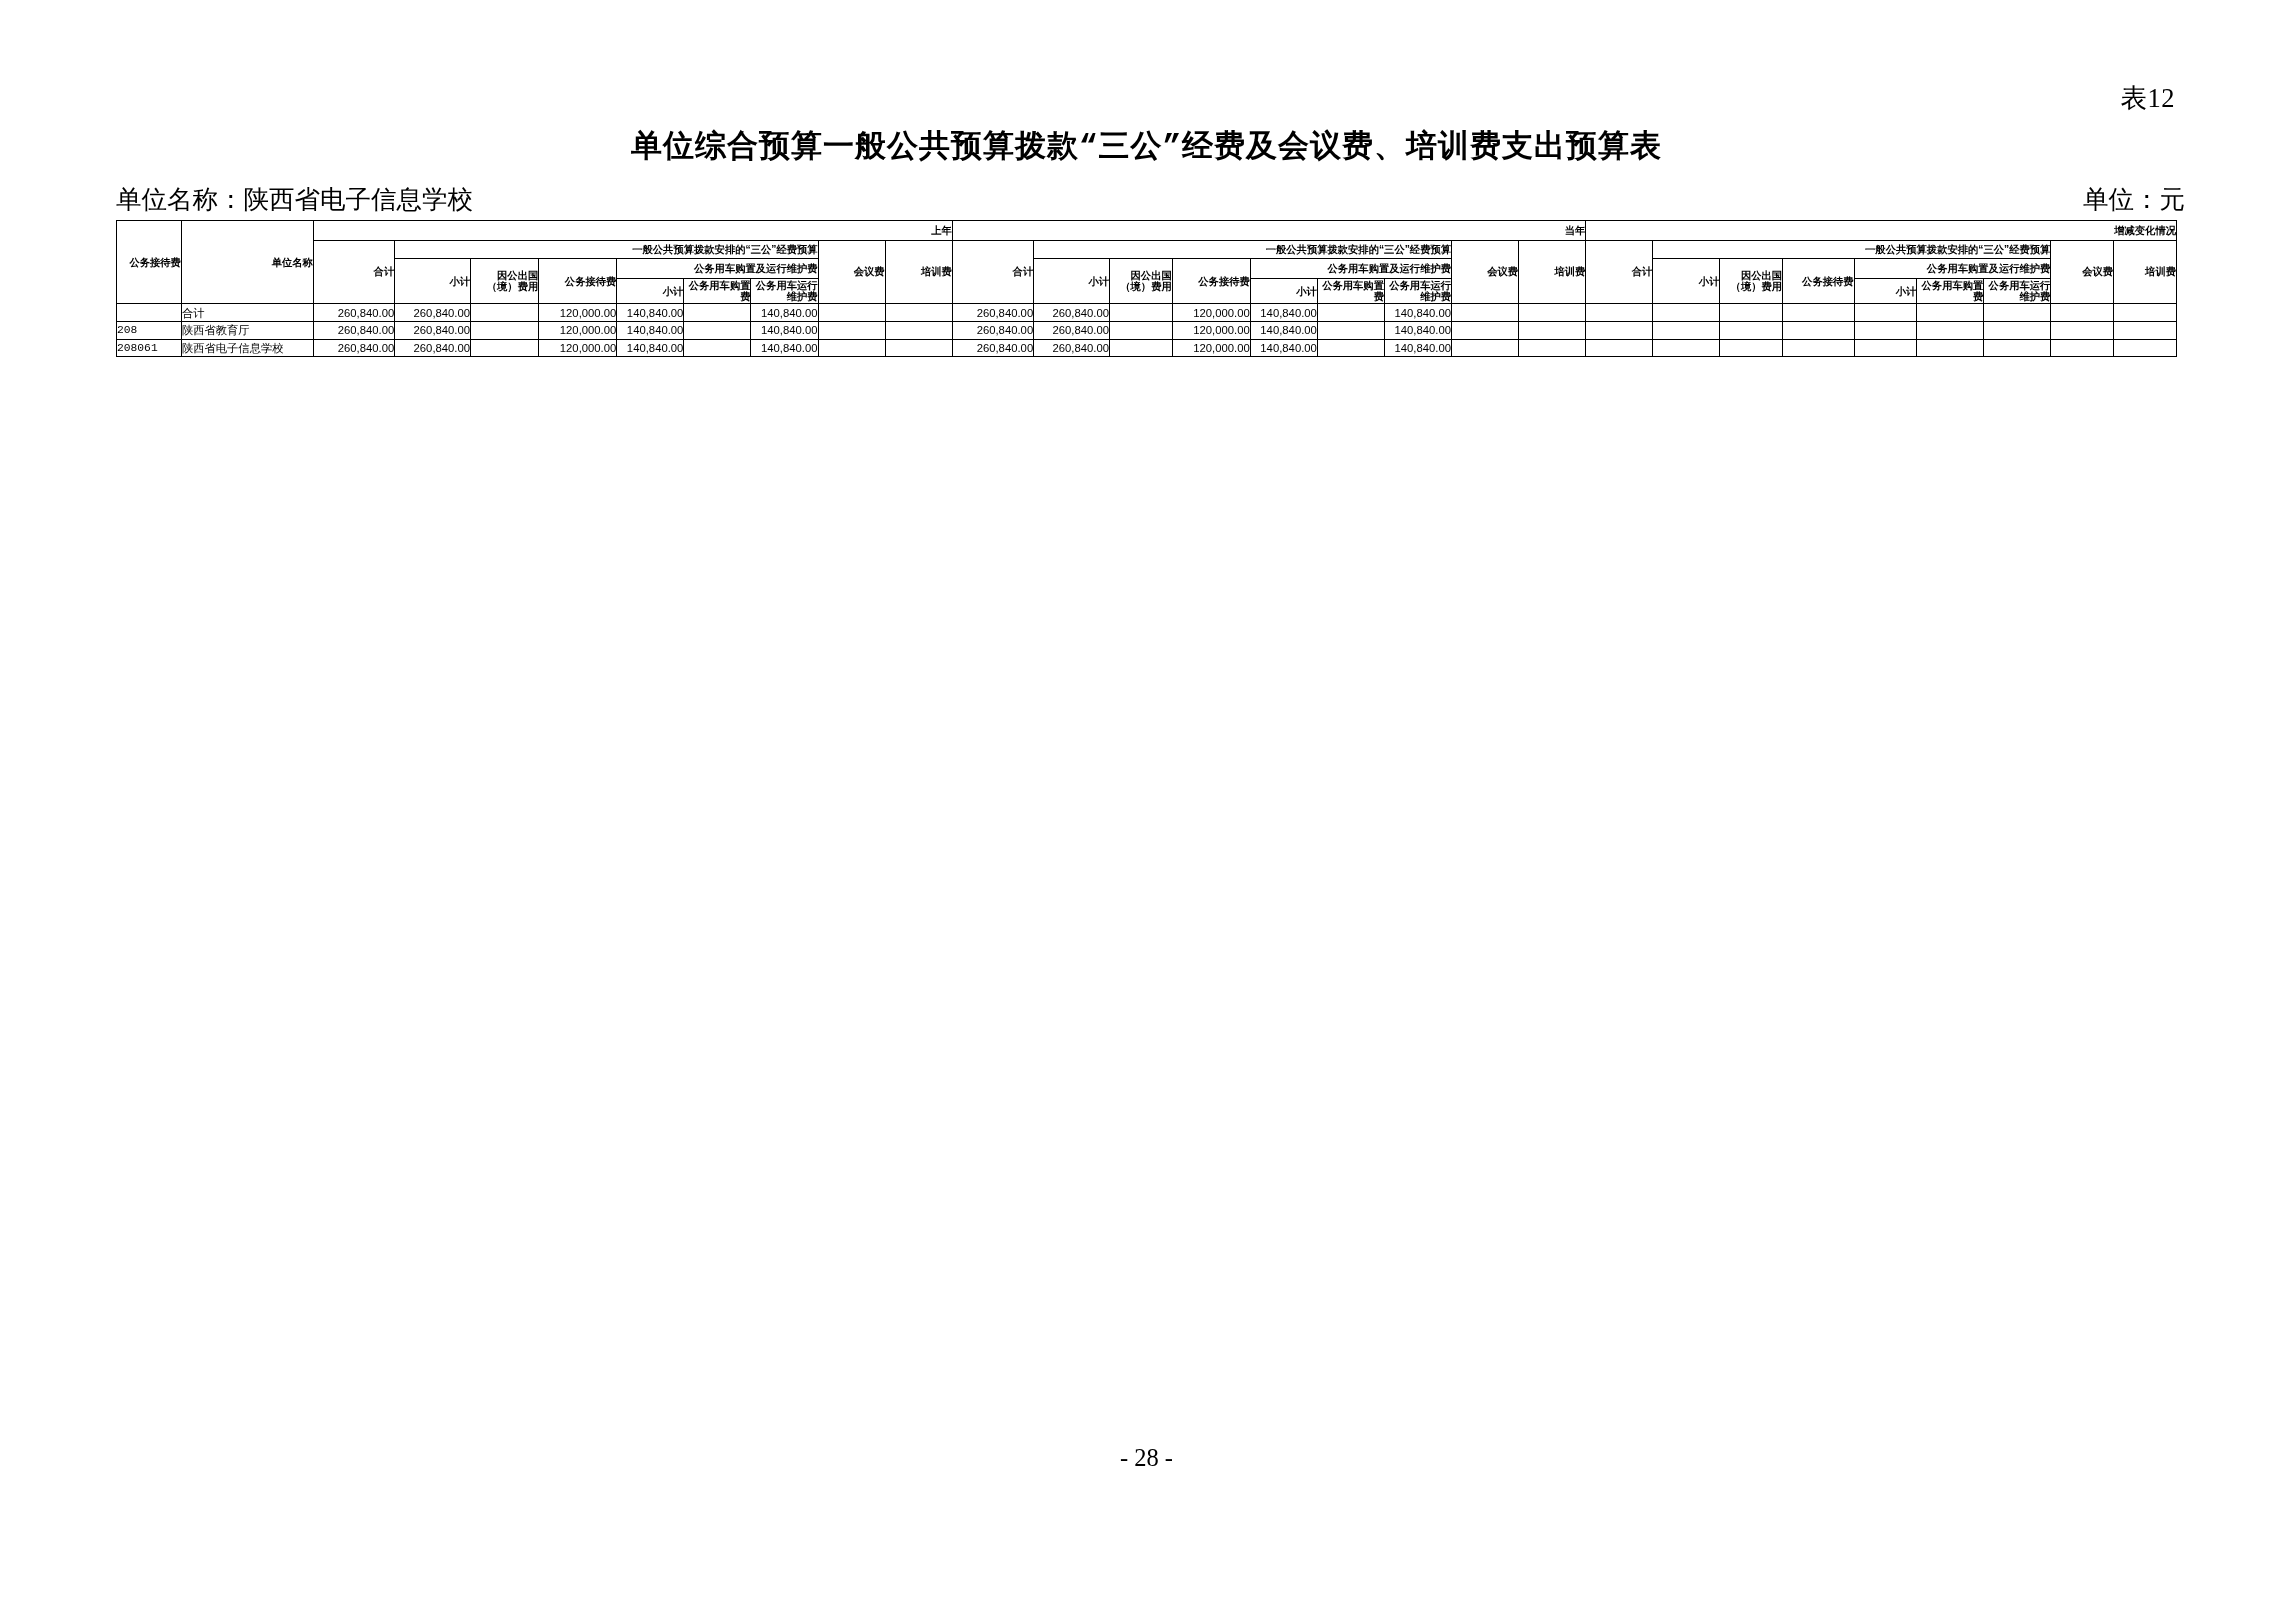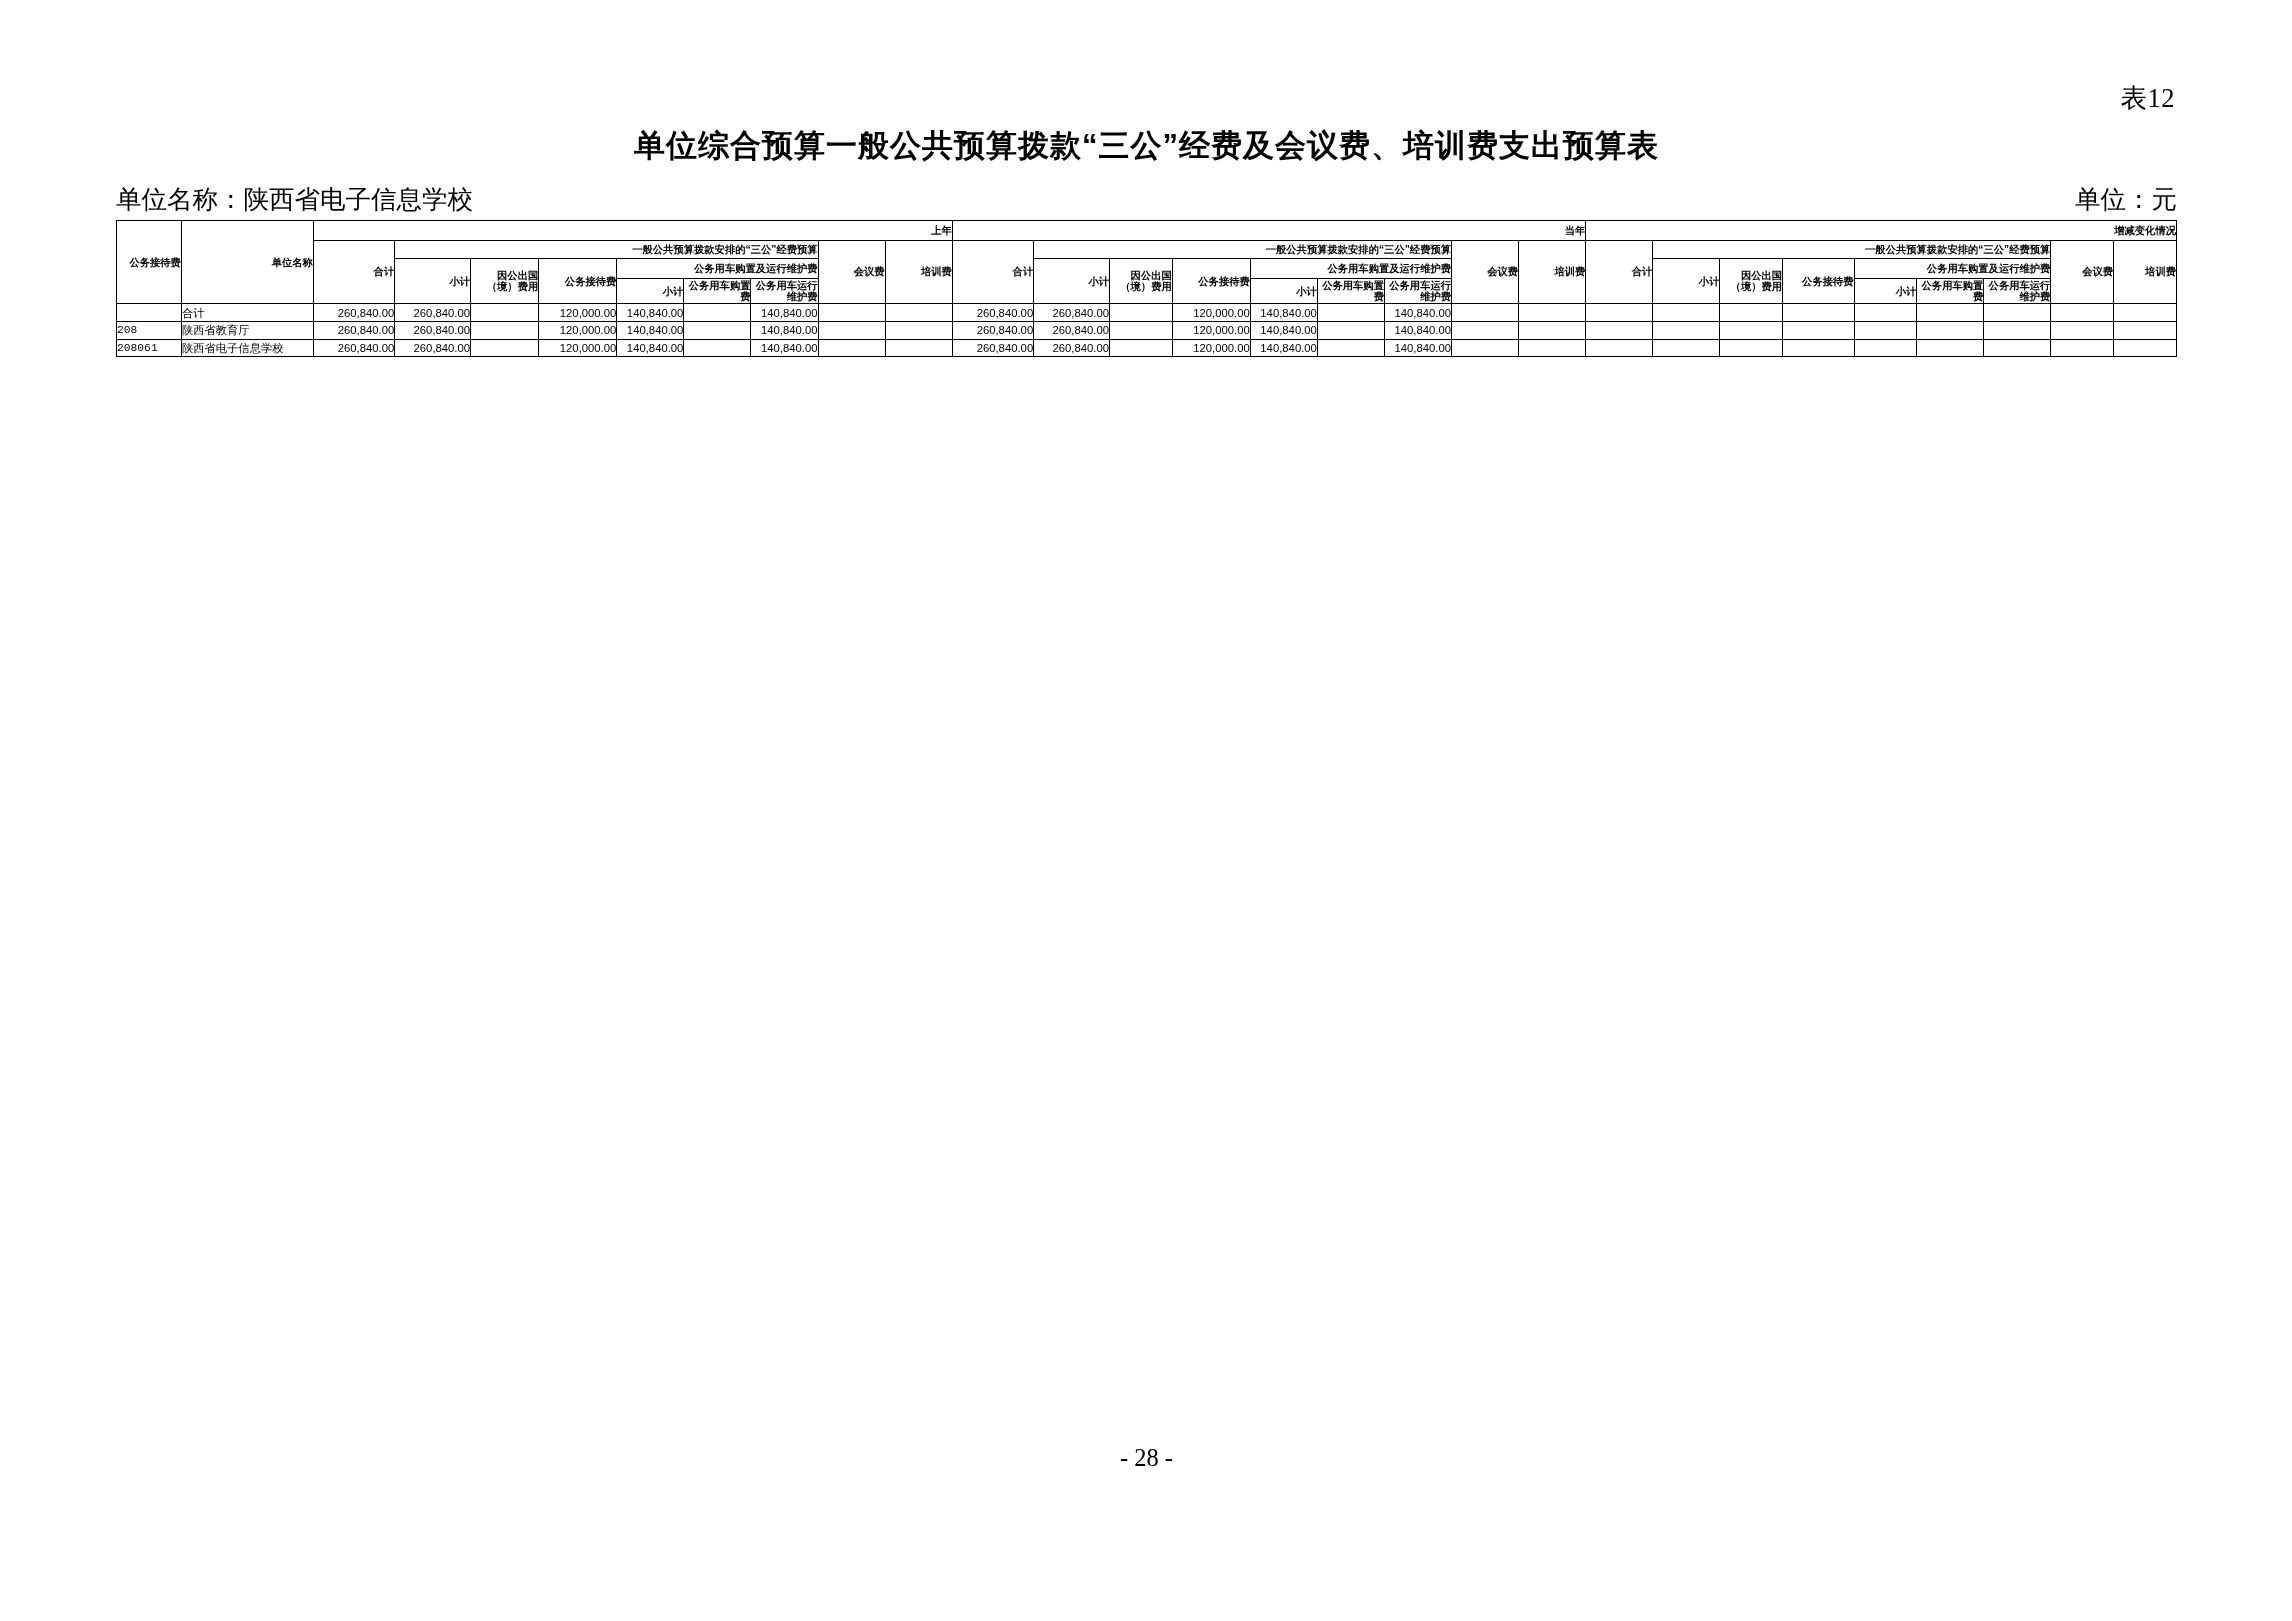--- a/index.html
+++ b/index.html
@@ -30,28 +30,28 @@
     letter-spacing: 0.5px;
   }
   .doc-title {
     position: absolute;
     top: 125px;
     left: 0;
     width: 100%;
     text-align: center;
     font-size: 31px;
     font-weight: bold;
-    font-family: Liberation Sans, sans-serif;
+    font-family: Liberation Mono, monospace;
     letter-spacing: 1px;
   }
   .meta-row {
     position: absolute;
     top: 182px;
     left: 116px;
-    right: 116px;
+    right: 108px;
     height: 31px;
   }
   .meta-left {
     float: left;
     font-size: 25.5px;
     font-family: "Liberation Serif", serif;
   }
   .meta-left .unit-name {
     font-family: "Liberation Serif", serif;
   }

